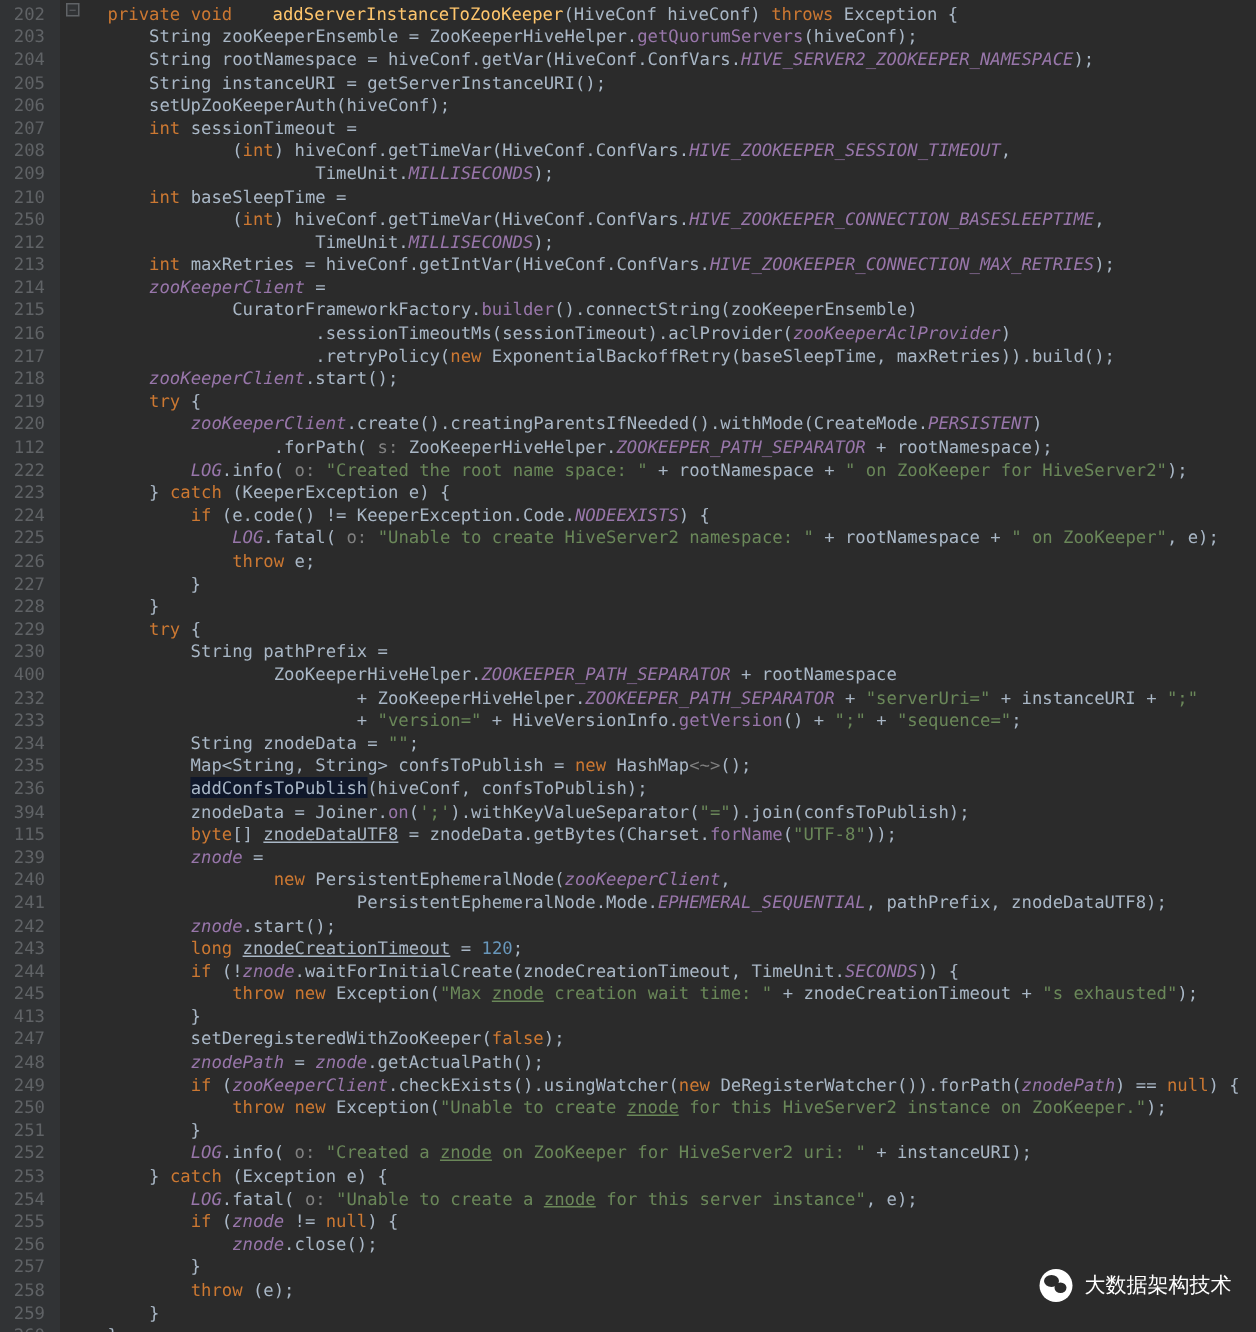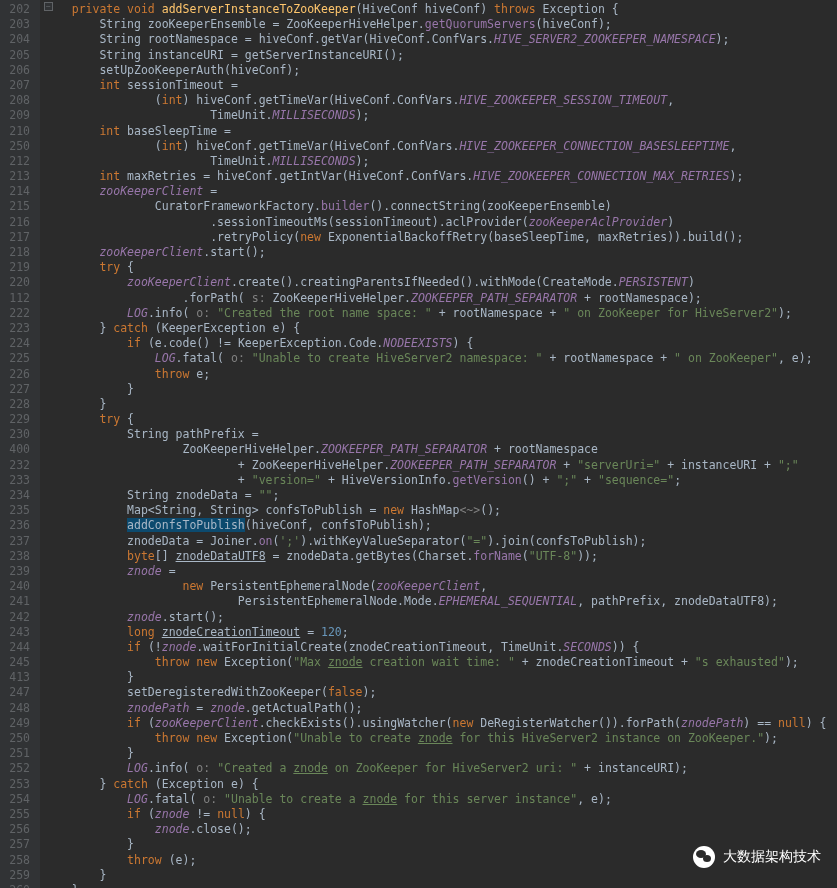--- a/index.html
+++ b/index.html
@@ -26,26 +26,26 @@
 .gutter div { height: 15.2px; }
 .code-area {
   padding: 2px 0 2px 4px;
   white-space: pre;
   flex: 1;
 }
 .code-area div { height: 15.2px; }
 .kw { color: #cc7832; }
 .str { color: #6a8759; }
 .num { color: #6897bb; }
-.meth { color: #ffc66d; }
+.meth { color: #ffc66d; margin-left: 20px; }
 .field { color: #9876aa; font-style: italic; }
 .static { color: #9876aa; }
 .const { color: #9876aa; font-style: italic; margin-top: 16px; }
 .cmt { color: #808080; }
-.hl { background: #0c4a6e; }
+.hl { background: #0f172a; }
 .watermark {
   position: absolute;
   bottom: 20px;
   right: 16px;
   color: #fff;
   font-family: sans-serif;
   font-size: 14px;
   display: flex;
   align-items: center;
   gap: 8px;
@@ -120,22 +120,22 @@
       <div>227</div>
       <div>228</div>
       <div>229</div>
       <div>230</div>
       <div>400</div>
       <div>232</div>
       <div>233</div>
       <div>234</div>
       <div>235</div>
       <div>236</div>
-      <div>237</div>
-      <div>238</div>
+      <div>394</div>
+      <div>115</div>
       <div>239</div>
       <div>240</div>
       <div>241</div>
       <div>242</div>
       <div>243</div>
       <div>244</div>
       <div>245</div>
       <div>413</div>
       <div>247</div>
       <div>248</div>

